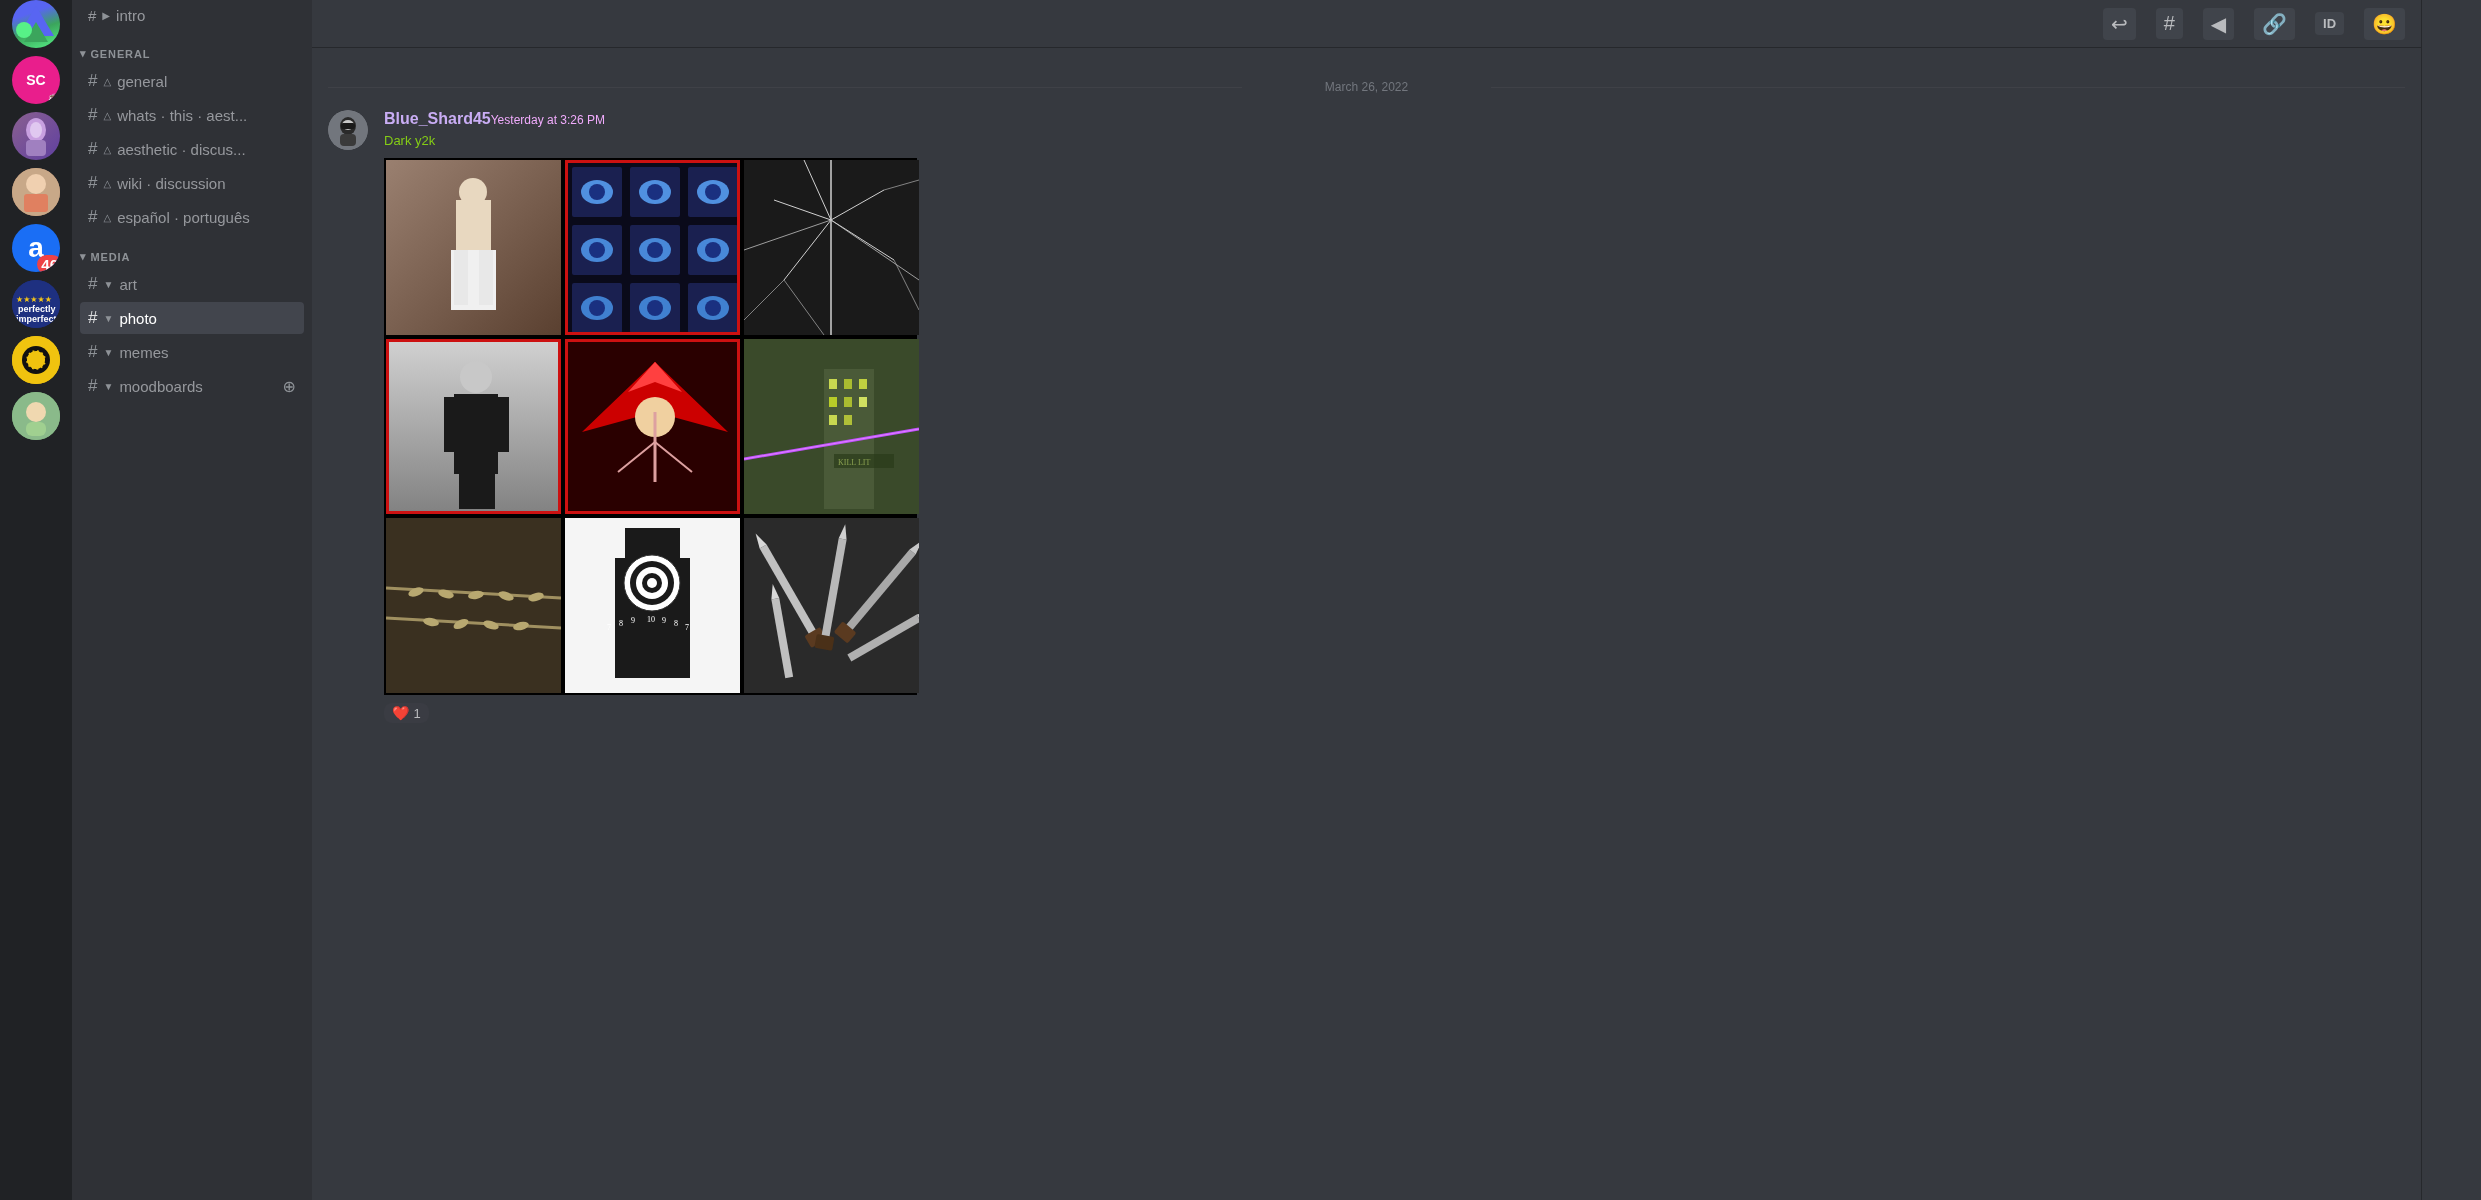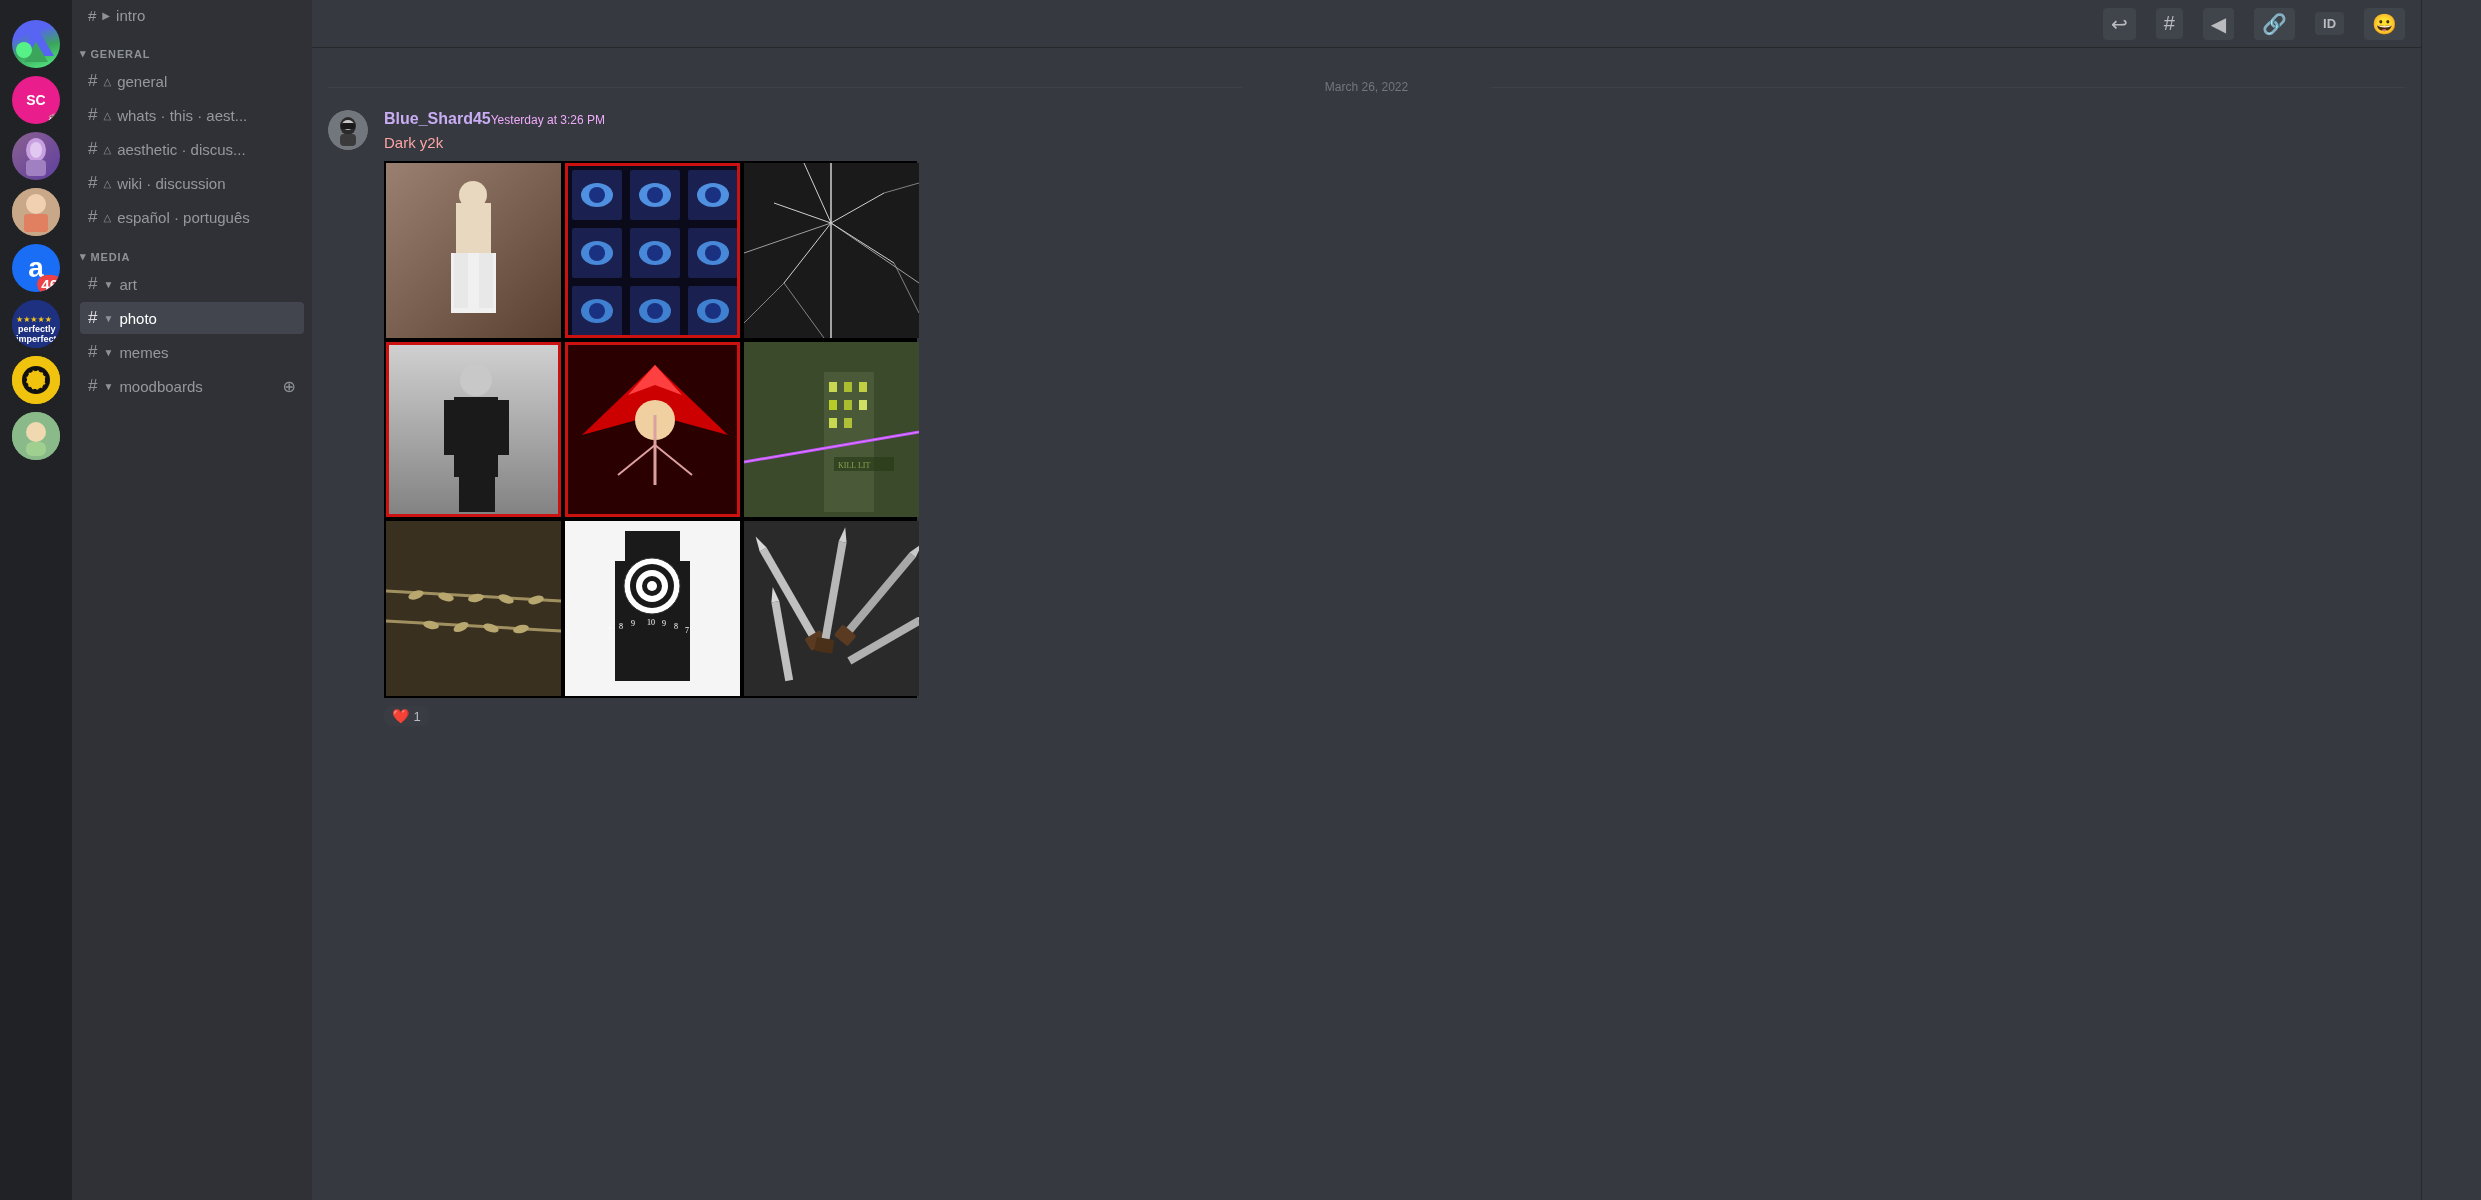--- a/index.html
+++ b/index.html
@@ -13,21 +13,21 @@
       overflow: hidden;
     }
 
     
     .server-sidebar {
       width: 72px;
       background: #202225;
       display: flex;
       flex-direction: column;
       align-items: center;
-      padding: 20px 0;
+      padding: 0 0;
       gap: 8px;
       flex-shrink: 0;
     }
     .server-icon {
       width: 48px;
       height: 48px;
       border-radius: 50%;
       overflow: hidden;
       cursor: pointer;
       flex-shrink: 0;
@@ -226,22 +226,22 @@
     .message-username {
       font-size: 16px;
       font-weight: 600;
       color: #c9adf4;
     }
     .message-timestamp {
       font-size: 12px;
       color: #f0abfc;
     }
     .message-text {
-      font-size: 15px;
-      color: #fca5a5;
+      font-size: 13px;
+      color: #84cc16;
       line-height: 1.4;
       margin-bottom: 8px;
     }
 
     
     .image-grid {
       display: grid;
       grid-template-columns: repeat(3, 175px);
       grid-template-rows: repeat(3, 175px);
       gap: 4px;

